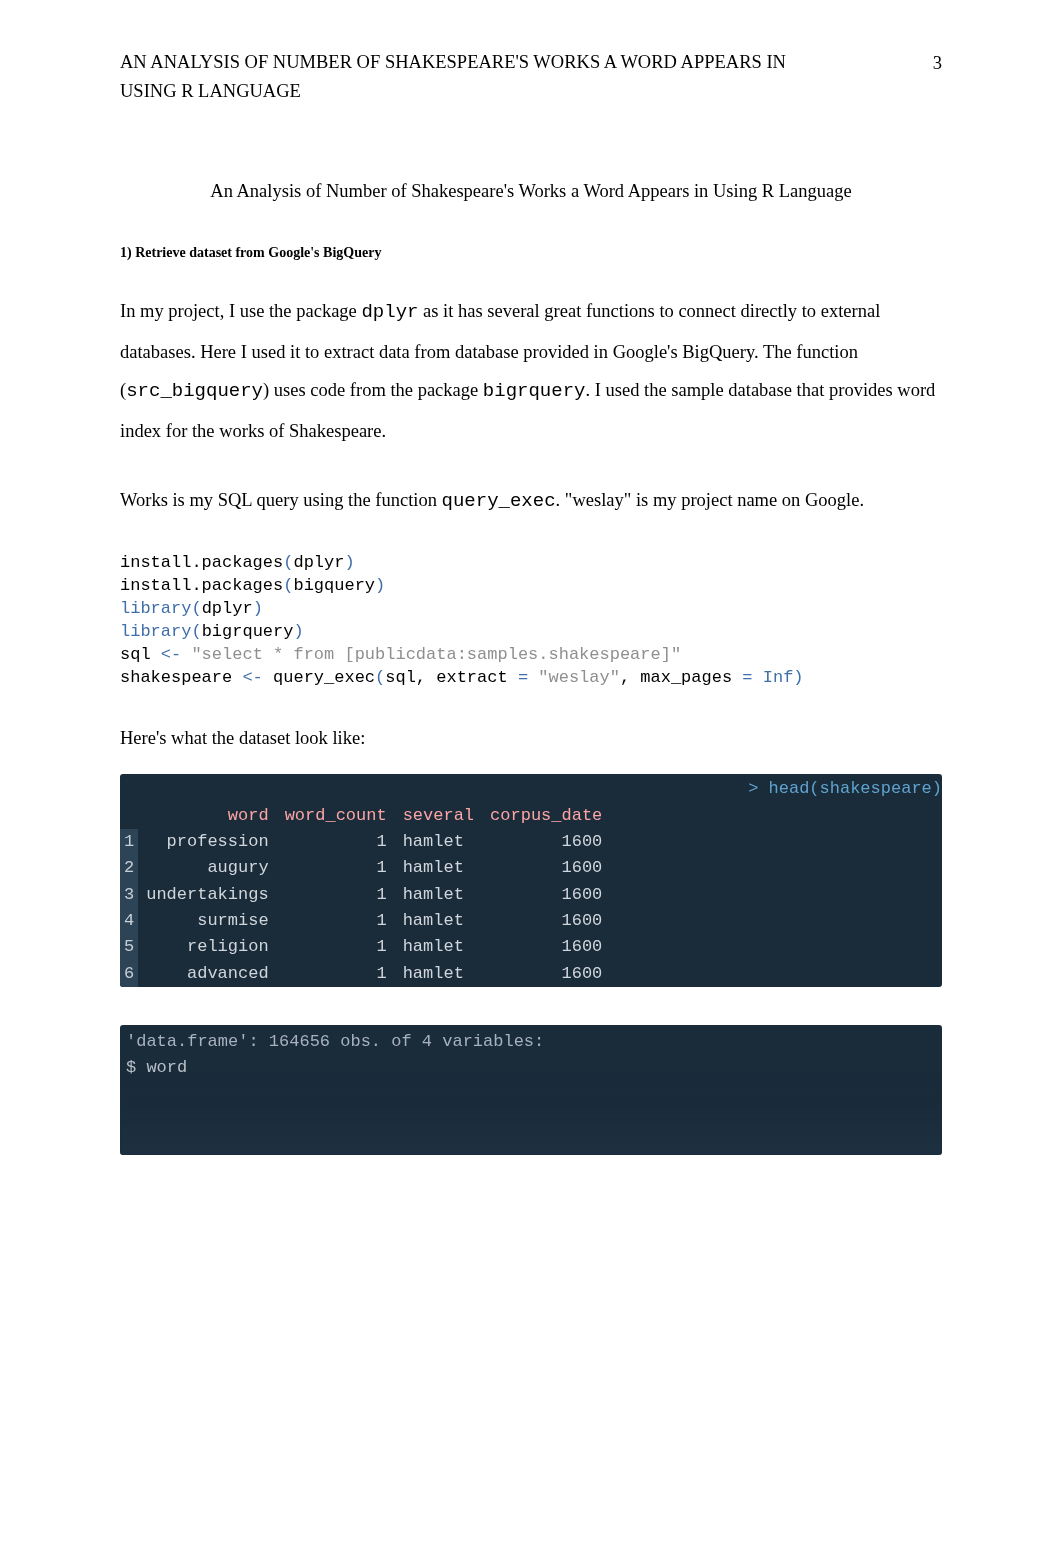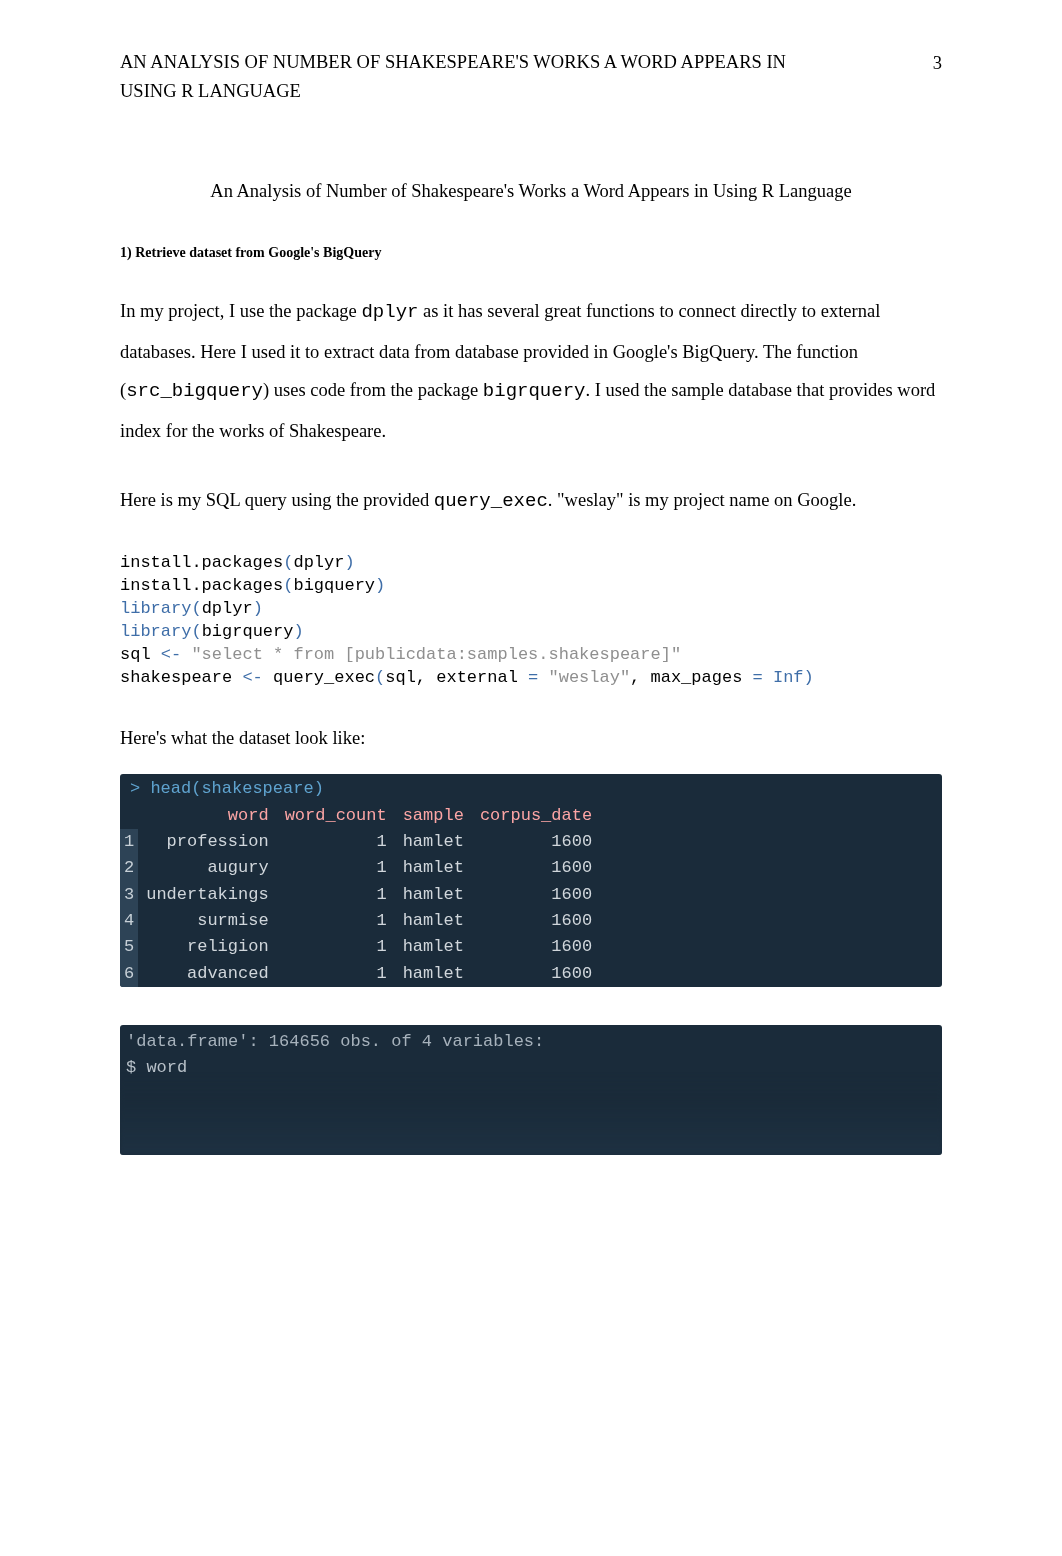--- a/index.html
+++ b/index.html
@@ -69,21 +69,21 @@
       font-family: 'Courier New', Courier, monospace;
       font-size: 17px;
       border-radius: 3px;
       overflow: hidden;
       line-height: 1.55;
       width: 100%;
     }
     .console-inner {
       padding: 2px 0 0 0;
     }
-    .console .prompt { color: #5fa3cf; padding-left: 10px; }
+    .console .prompt { color: #5fa3cf; padding-left: 10px; text-align: right; }
     .console table {
       border-collapse: collapse;
       width: auto;
     }
     .console td, .console th {
       padding: 0 8px 0 8px;
       text-align: right;
       font-weight: normal;
     }
     .console td.rn {
@@ -132,43 +132,43 @@
 <div class="section-heading">1) Retrieve dataset from Google's BigQuery</div>
 
 <div class="body-block">
   <p class="body-para">
     <span>In my project, I use the package </span><span class="code-inline">dplyr</span><span> as it has several great functions to connect directly to external databases. Here I used it to extract data from database provided in Google's BigQuery. The function (</span><span class="code-inline">src_bigquery</span><span>) uses code from the package </span><span class="code-inline">bigrquery</span><span>. I used the sample database that provides word index for the works of Shakespeare.</span>
   </p>
 </div>
 
 <div class="body-block2">
   <p class="body-para">
-    <span>Here is my SQL query using the provided </span><span class="code-inline">query_exec</span><span>. "weslay" is my project name on Google.</span>
+    <span>Works is my SQL query using the function </span><span class="code-inline">query_exec</span><span>. "weslay" is my project name on Google.</span>
   </p>
 </div>
 
 <div class="r-code"><span><span>install.packages</span><span class="paren">(</span><span>dplyr</span><span class="paren">)</span></span>
 <span><span>install.packages</span><span class="paren">(</span><span>bigquery</span><span class="paren">)</span></span>
 <span><span class="lib">library</span><span class="paren">(</span><span>dplyr</span><span class="paren">)</span></span>
 <span><span class="lib">library</span><span class="paren">(</span><span>bigrquery</span><span class="paren">)</span></span>
 <span><span>sql </span><span class="op">&lt;-</span><span> </span><span class="str">"select * from [publicdata:samples.shakespeare]"</span></span>
-<span><span>shakespeare </span><span class="op">&lt;-</span><span> query_exec</span><span class="paren">(</span><span>sql, external </span><span class="eq">=</span><span> </span><span class="str">"weslay"</span><span>, max_pages </span><span class="eq">=</span><span> </span><span class="inf">Inf</span><span class="paren">)</span></span></div>
+<span><span>shakespeare </span><span class="op">&lt;-</span><span> query_exec</span><span class="paren">(</span><span>sql, extract </span><span class="eq">=</span><span> </span><span class="str">"weslay"</span><span>, max_pages </span><span class="eq">=</span><span> </span><span class="inf">Inf</span><span class="paren">)</span></span></div>
 
 <p class="para-between">Here's what the dataset look like:</p>
 
 <div class="console">
   <div class="console-inner">
     <div class="prompt">&gt; head(shakespeare)</div>
     <table>
       <tbody>
           <tr>
         <th class="rn" style="background:transparent"></th>
         <th style="text-align:right;min-width:130px">word</th>
         <th style="text-align:left;min-width:110px">word_count</th>
-        <th style="text-align:left;min-width:70px">sample</th>
+        <th style="text-align:left;min-width:70px">several</th>
         <th style="text-align:right;min-width:110px">corpus_date</th>
       </tr>
       <tr>
         <td class="rn">1</td>
         <td class="word-col">profession</td>
         <td class="wc-col">1</td>
         <td class="corpus-col">hamlet</td>
         <td class="date-col">1600</td>
       </tr>
       <tr>

